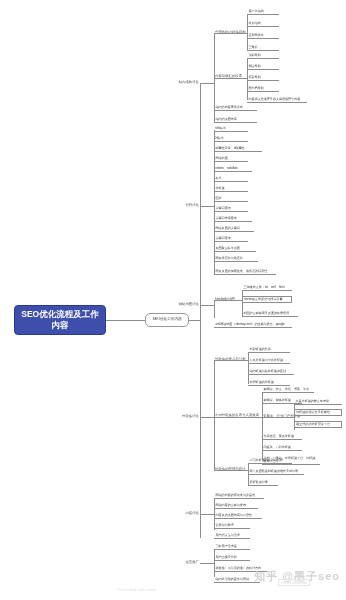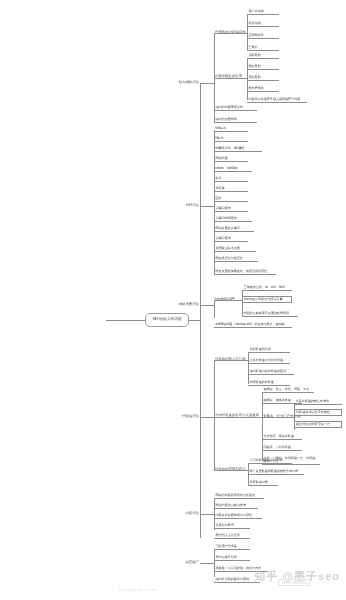--- a/index.html
+++ b/index.html
@@ -66,20 +66,21 @@
     position:absolute;right:36px;bottom:14px;
     font-size:3px;color:#dcdcdc;border:0.6px solid #e6e6e6;
     padding:0.5px 2px;white-space:nowrap;
   }
 </style>
 </head>
 <body>
 
 <div id="map">
 
+  <div class="node root" style="left:14px;top:305px;width:92px;height:30px;">SEO优化流程及工作内容</div>
 
   <div class="ln lnh" style="left:106px;top:320px;width:39px;"></div>
 
   <div class="node l2" style="left:145px;top:313px;width:44px;height:14px;">SEO优化工作内容</div>
 
   <div class="ln lnh" style="left:189px;top:320px;width:11px;"></div>
 
   <div class="ln lnv" style="left:200px;top:83px;height:455px;"></div>
 
   <div class="node l3" style="left:181px;top:80px;width:19px;height:6px;justify-content:flex-end;padding-right:1px;">站内结构优化</div>

